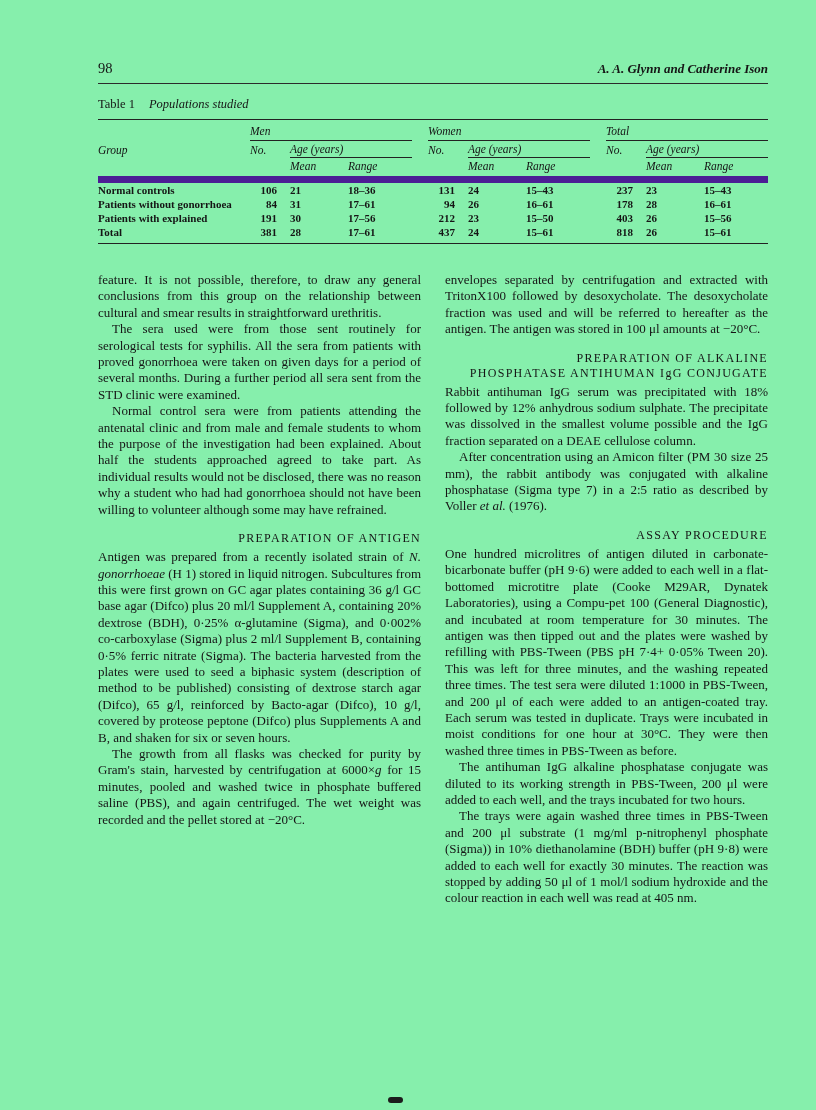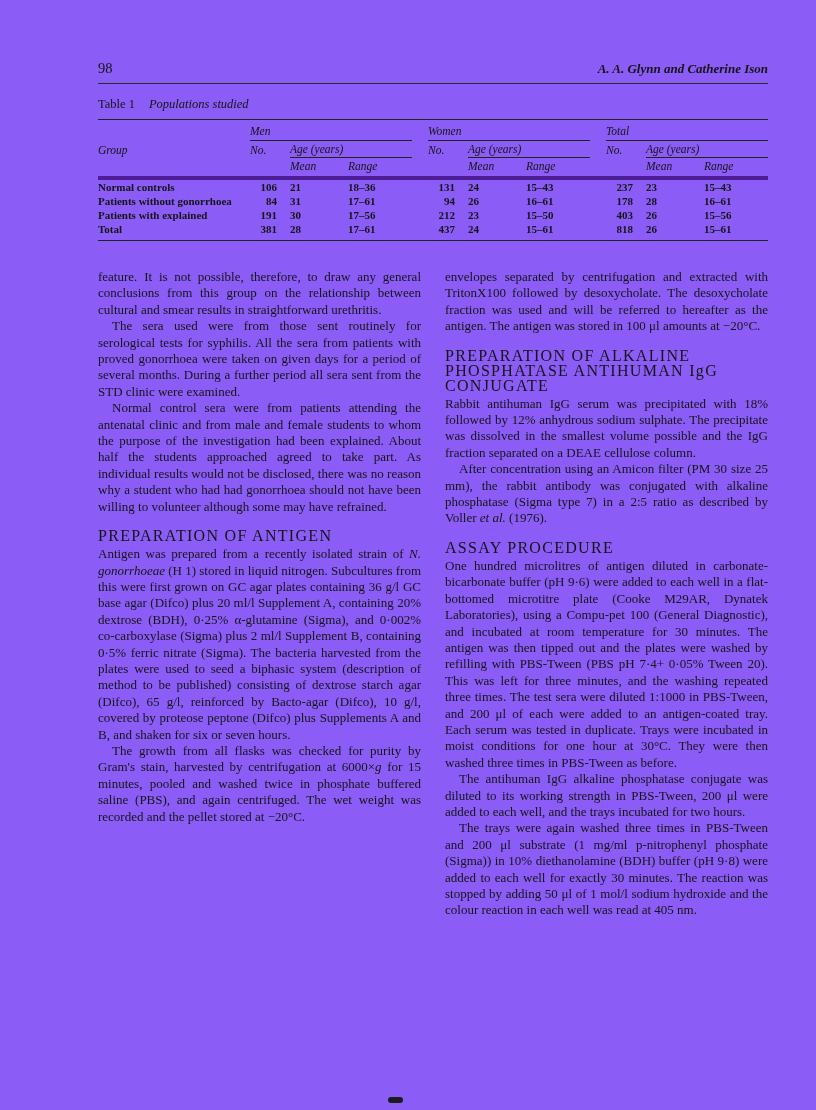--- a/index.html
+++ b/index.html
@@ -2,21 +2,21 @@
 <html><head>
 <meta charset="utf-8">
 <style>
   html, body { margin: 0; padding: 0; }
   body { background: #e9e9e6; }
   .page {
     position: relative;
     width: 816px;
     height: 1110px;
     margin: 0 auto;
-    background: #8b5cf6;
+    background: #86efac;
     color: #151515;
     font-family: "Liberation Serif", serif;
     overflow: hidden;
   }
   .content { padding: 60px 48px 0 98px; }
 
   
   .running-header {
     display: flex;
     justify-content: space-between;
@@ -44,21 +44,21 @@
     font-weight: 400;
     font-style: italic;
     text-align: left;
     vertical-align: bottom;
     padding: 2px 0 2px 0;
     font-size: 11.5px;
   }
   .pop-table tr.r1 th { border-top: 1px solid #222; padding-top: 5px; }
   .pop-table tr.r1 th.grp { border-bottom: 1px solid #222; padding-bottom: 3px; }
   .pop-table tr.r2 th.age { border-bottom: 1px solid #222; }
-  .pop-table tr.r3 th { border-bottom: 4px solid #4c1d95; padding-bottom: 4px; margin-left: 26px; }
+  .pop-table tr.r3 th { border-bottom: 7px solid #4c1d95; padding-bottom: 4px; margin-left: 26px; }
   .pop-table tbody td {
     font-weight: 700;
     font-size: 11px;
     padding: 1px 0;
     vertical-align: top;
   }
   .pop-table tbody tr:first-child td { padding-top: 1px; }
   .pop-table tbody tr:last-child td { border-bottom: 1px solid #222; padding-bottom: 5px; }
   .pop-table td.no { text-align: right; padding-right: 13px; }
 
@@ -67,25 +67,26 @@
   .col { width: 323px; }
   .para {
     margin: 0;
     font-size: 13px;
     line-height: 16.4px;
     text-align: justify;
   }
   .para.indent { text-indent: 14px; }
   .section-heading {
     margin: 13px 0 3px 0;
-    font-size: 16px;
+    font-size: 12px;
     font-weight: 400;
     letter-spacing: 1.3px;
     line-height: 15px;
     white-space: pre-line;
+    text-align: right;
   }
 
   
   .artifact {
     position: absolute;
     left: 388px;
     top: 1097px;
     width: 15px;
     height: 6px;
     background: #1c1c1c;

